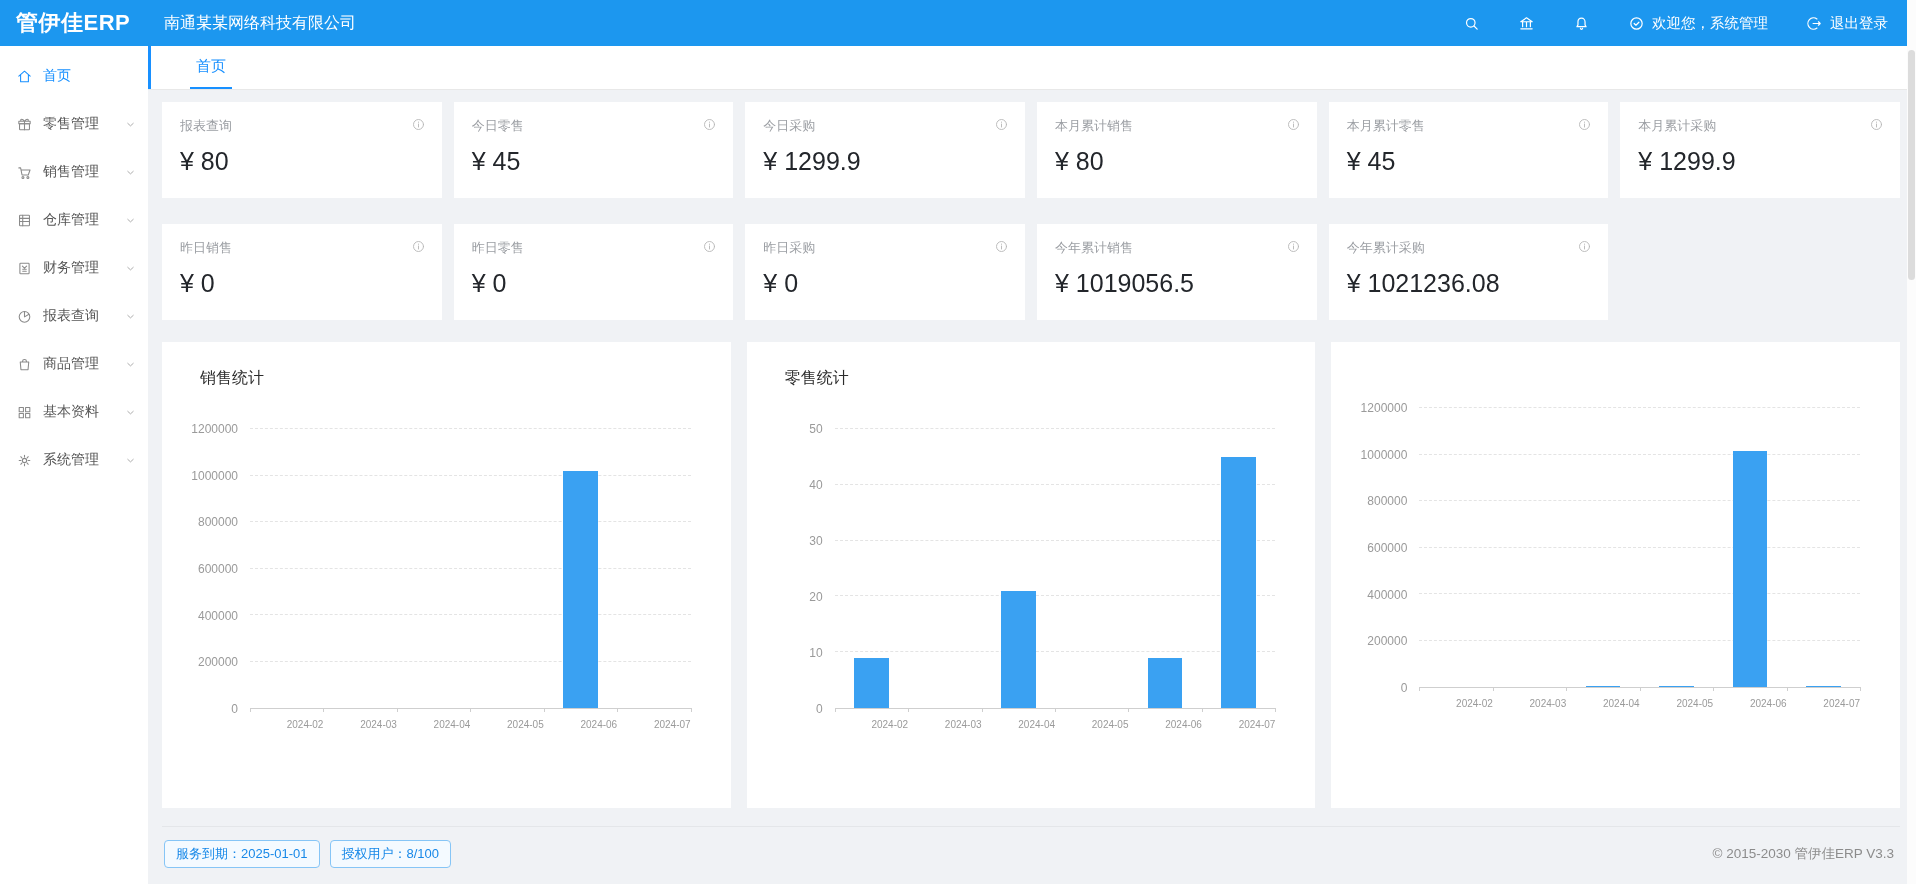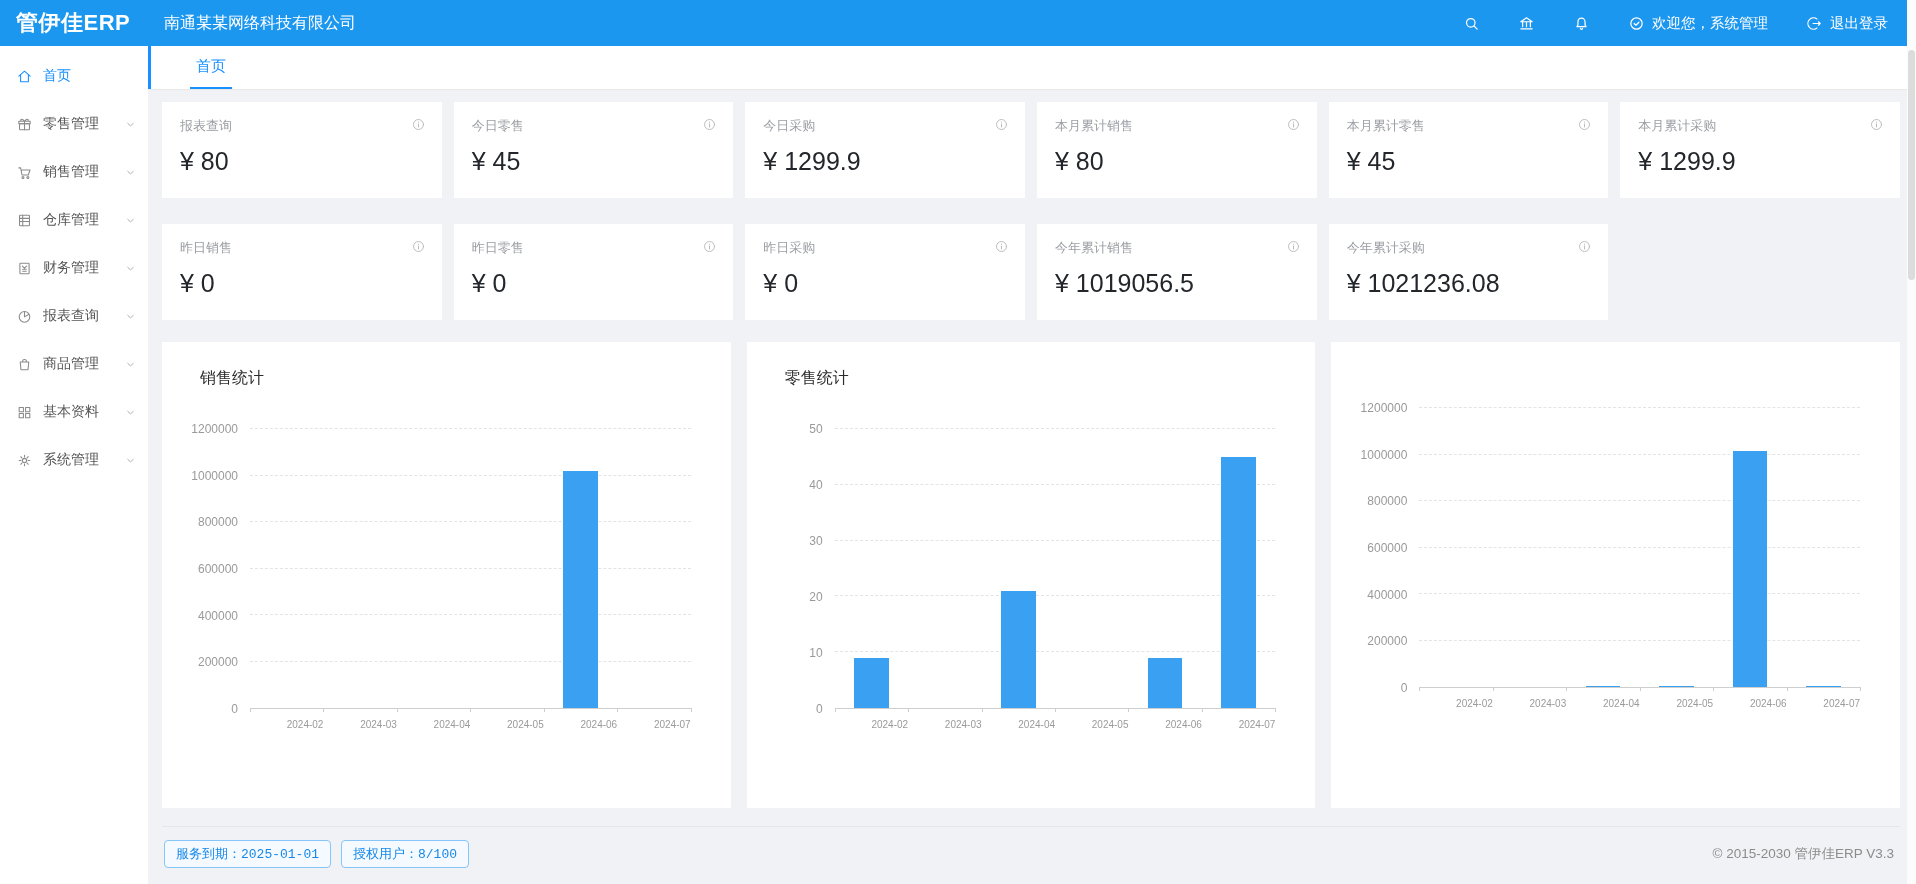--- a/index.html
+++ b/index.html
@@ -61,21 +61,21 @@
   .slot { flex:1; display:flex; justify-content:center; align-items:flex-end; height:100%; }
   .bar { width:47%; background:var(--bar); }
   .xtick { position:absolute; top:100%; width:1px; height:4px; background:#cfcfcf; }
   .xrow { display:flex; margin:10px 10px 0 62px; }
   .xlabel { flex:1; text-align:right; font-size:10px; color:#9a9a9a; }
 
   
   .divider { margin-top:18px; border-top:1px solid #e4e6e9; }
   .footer { display:flex; align-items:center; padding:13px 6px 0 2px; }
   .badge { border:1px solid #86c5f6; color:#1788e8; background:#f4faff; border-radius:4px;
-           padding:4px 11px; font-size:13px; margin-right:10px;font-family:Liberation Mono, monospace; }
+           padding:4px 11px; font-size:13px; margin-right:10px; }
   .copyright { margin-left:auto; color:#8c8c8c; font-size:13.5px; }
 
   
   .scrollbar-track { position:absolute; right:0; top:0; width:9px; height:100%; background:#fcfcfc; z-index:10; }
   .scrollbar-thumb { position:absolute; top:50px; left:1px; width:7px; height:230px; background:#dcdcdc; border-radius:4px; }
 </style>
 </head>
 <body style="--primary: #1890ff; --header: #1c97ef; --bar: #3aa1f2;">
 
 <div class="header">

